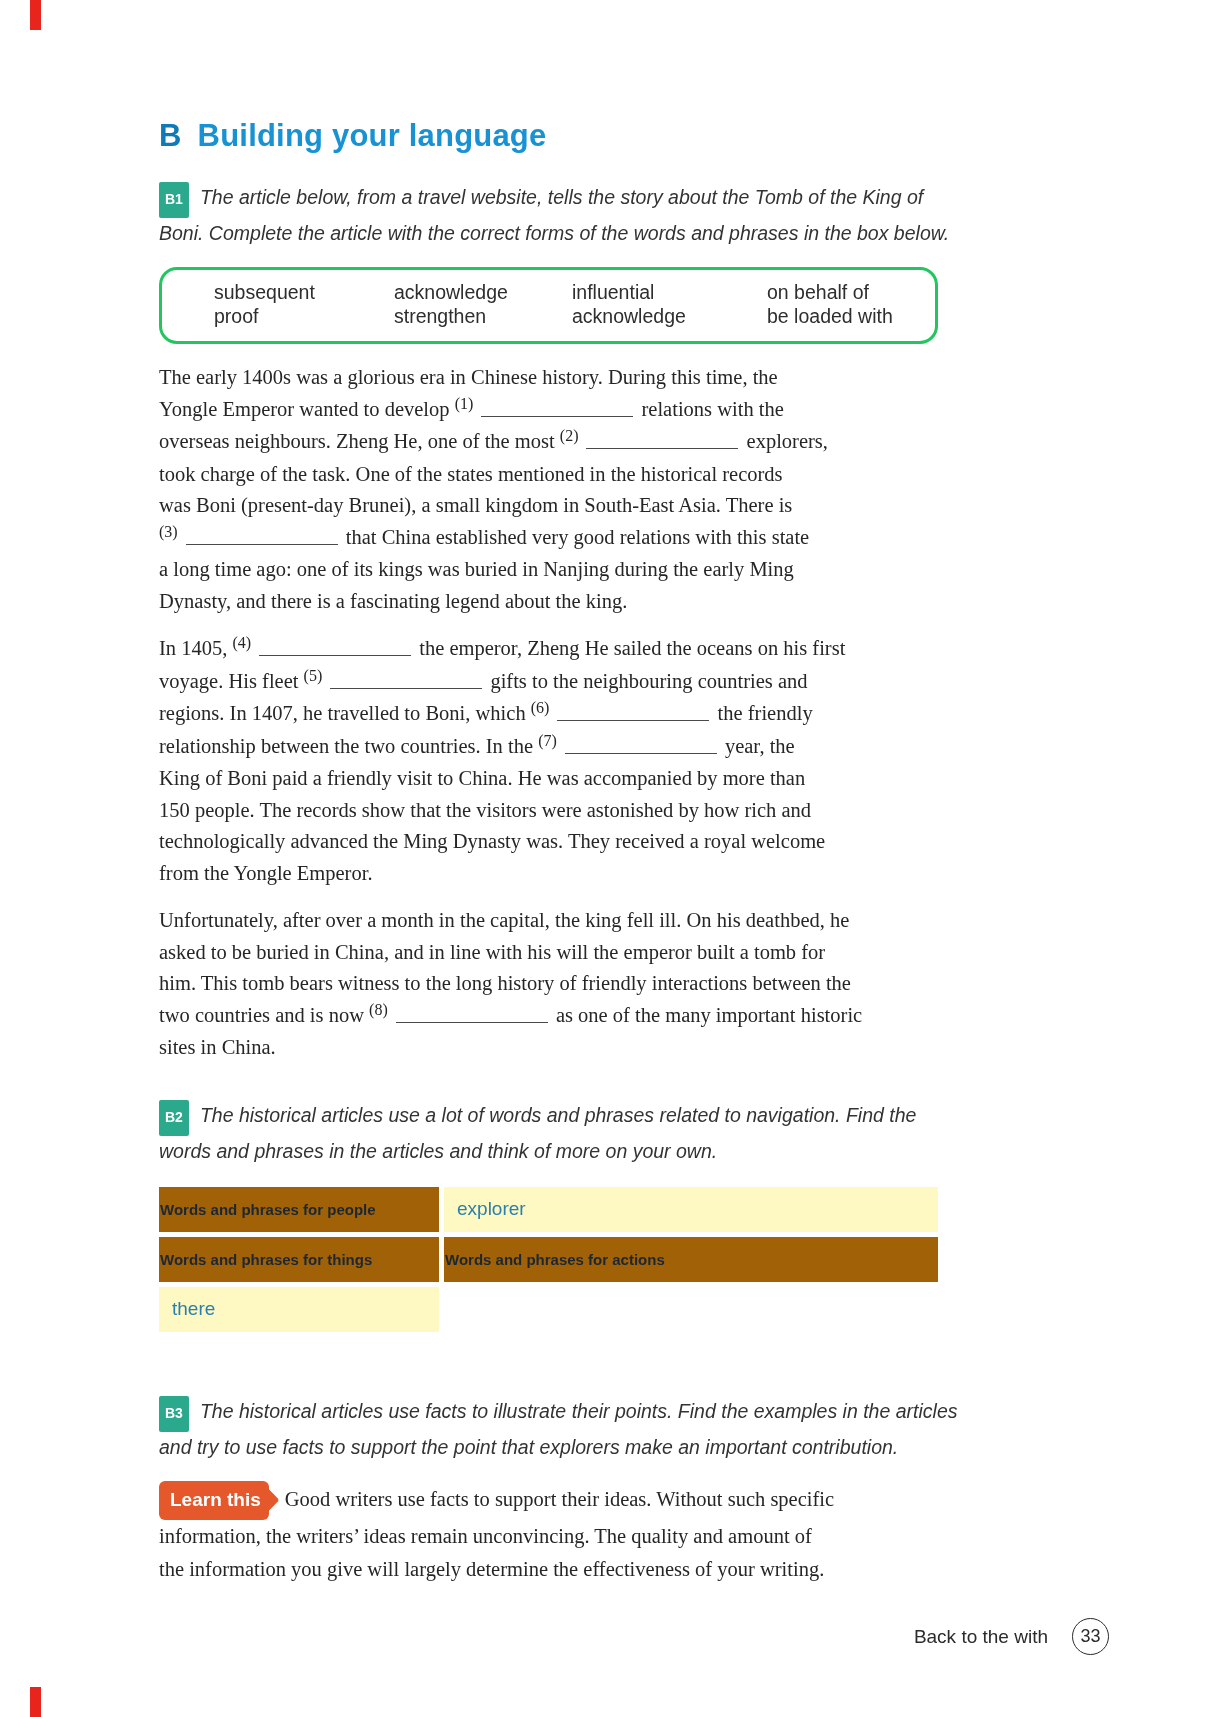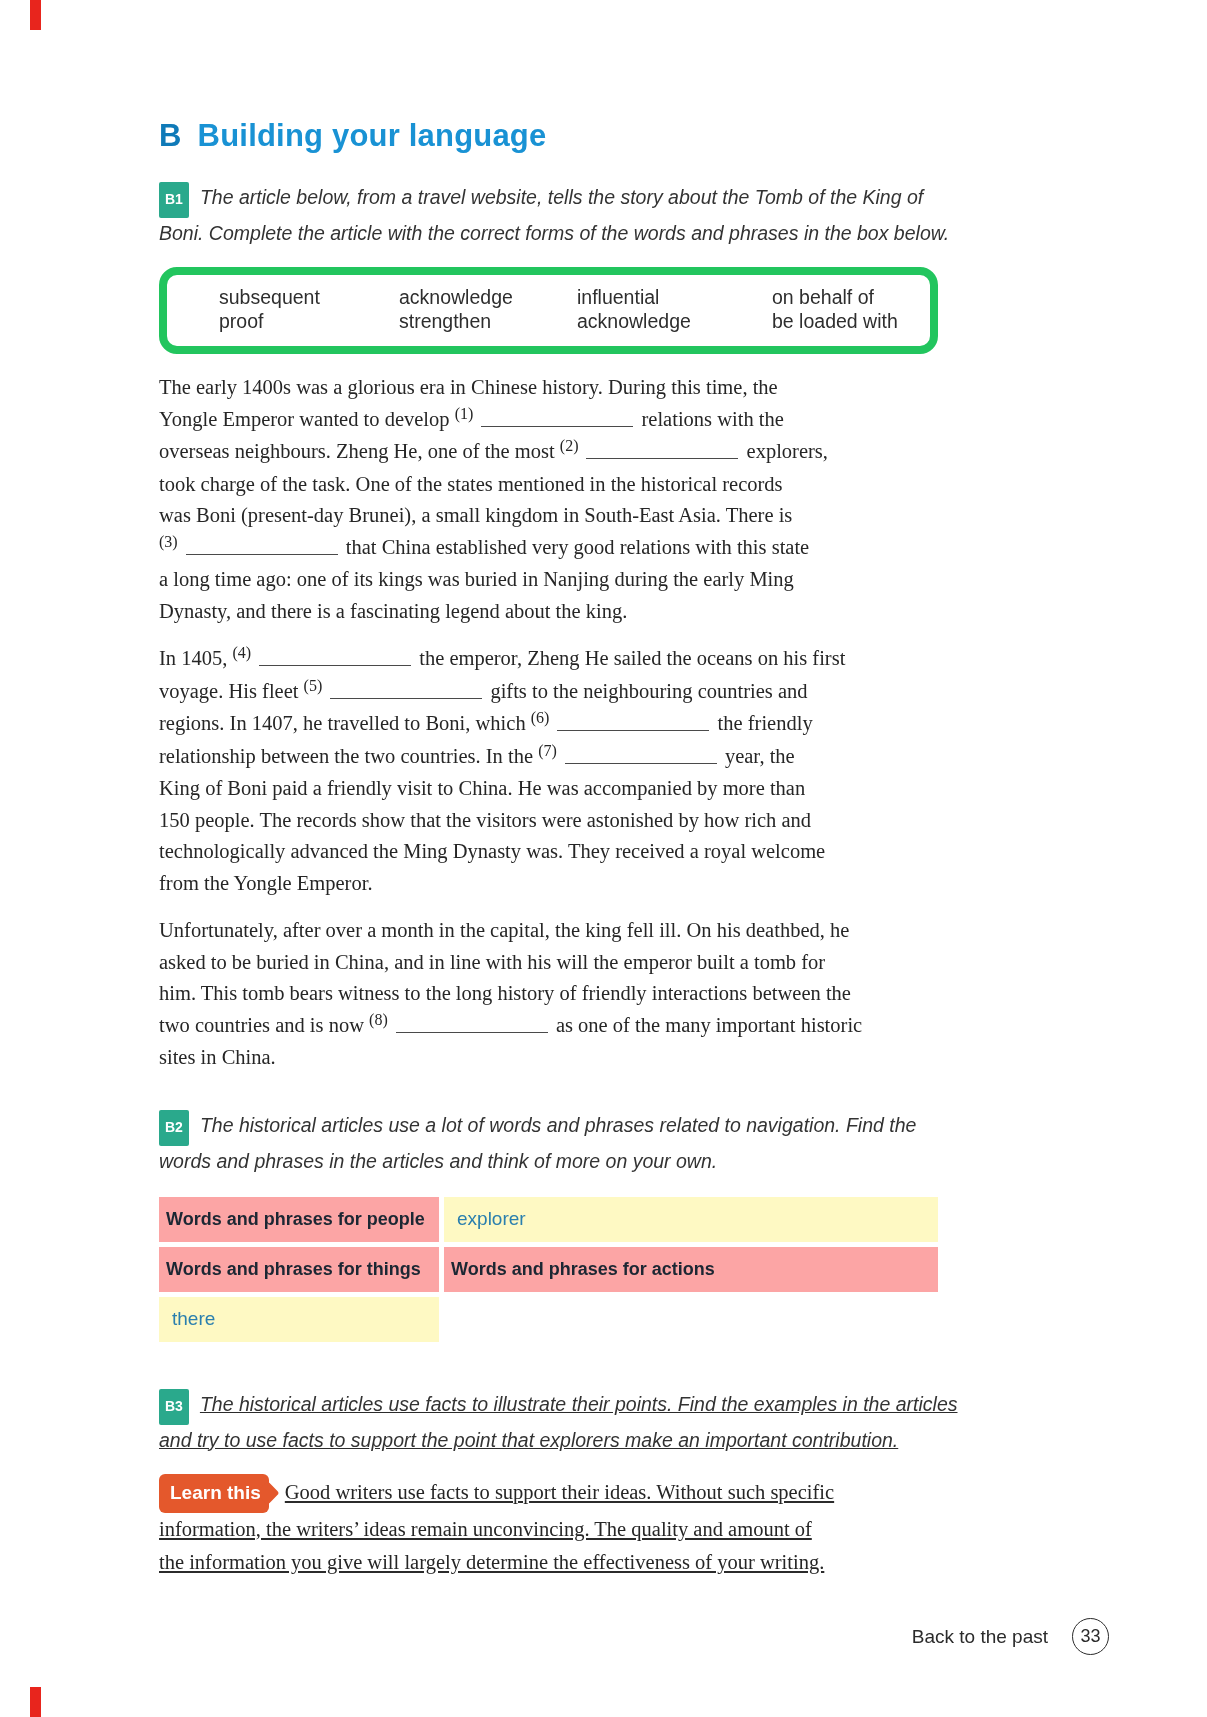--- a/index.html
+++ b/index.html
@@ -26,43 +26,43 @@
     font-weight:bold; font-size:14px; font-style:normal;
     padding:2px 6px 3px 6px; border-radius:2px;
     margin-right:11px; font-family:"Liberation Sans", sans-serif;
   }
   .instruction {
     font-style:italic; font-size:19.5px; line-height:31px;
     color:#333333; max-width:800px; margin-bottom:18px;
   }
 
   .word-box {
-    width:779px; border:8px solid #22c55e; border-radius:18px;
+    width:779px; border:3px solid #22c55e; border-radius:18px;
     padding:11px 10px 13px 52px; margin:6px 0 18px 0;
     display:grid; grid-template-columns:180px 178px 195px auto; row-gap:1px;
     font-size:19.5px; color:#2e2e2e; background:#ffffff;
   }
 
   .body-para {
     font-family:"Liberation Serif", serif; font-size:20.5px;
     line-height:31.5px; color:#262626; width:900px; margin-bottom:16px;
   }
   .sup { font-size:16px; position:relative; top:-7px; margin-right:5px; }
   .blank { display:inline-block; width:152px; height:14px; border-bottom:1.6px solid #4a4a4a; margin:0 3px -1px 3px; }
 
   .section-b2 { margin-top:36px; }
   .nav-table {
     width:779px; margin:20px 0 0 0;
     display:grid; grid-template-columns:280px 494px; column-gap:5px; row-gap:5px;
   }
   .nav-table .cell { height:45px; display:flex; align-items:center; }
-  .nav-table .label-cell { background:#fca5a5; font-weight:bold; color:#1c2733; font-size:18px; padding-left:7px; }
+  .nav-table .label-cell { background:#a16207; font-weight:bold; color:#1c2733; font-size:15px; padding-left:1px; }
   .nav-table .value-cell { background:#fef9c3; color:#2a7fae; font-size:19px; padding-left:13px; }
 
-  .section-b3 { margin-top:47px;text-decoration:underline; }
+  .section-b3 { margin-top:64px; }
 
   .learn-para {
     font-family:"Liberation Serif", serif; font-size:20.5px;
     line-height:33px; color:#262626; width:900px; margin-top:8px;
   }
   .learn-badge {
     position:relative; z-index:0; display:inline-block;
     background:#e4582c; color:#ffffff; font-weight:bold; font-size:19px;
     font-family:"Liberation Sans", sans-serif;
     padding:2px 8px 4px 11px; border-radius:6px; margin-right:16px;
@@ -127,16 +127,16 @@
 
     <div class="section-b3">
       <p class="instruction"><span class="badge">B3</span><span>The historical articles use facts to illustrate their points. Find the examples in the articles and try to use facts to support the point that explorers make an important contribution.</span></p>
 
       <p class="learn-para"><span class="learn-badge">Learn this</span><span id="learn-text">Good writers use facts to support their ideas. Without such specific<br>information, the writers’ ideas remain unconvincing. The quality and amount of<br>the information you give will largely determine the effectiveness of your writing.</span></p>
     </div>
 
   </main>
 
   <footer class="page-footer">
-    <span class="footer-label">Back to the past</span>
+    <span class="footer-label">Back to the with</span>
     <span class="page-number-circle">33</span>
   </footer>
 </div>
 
 </body></html>

